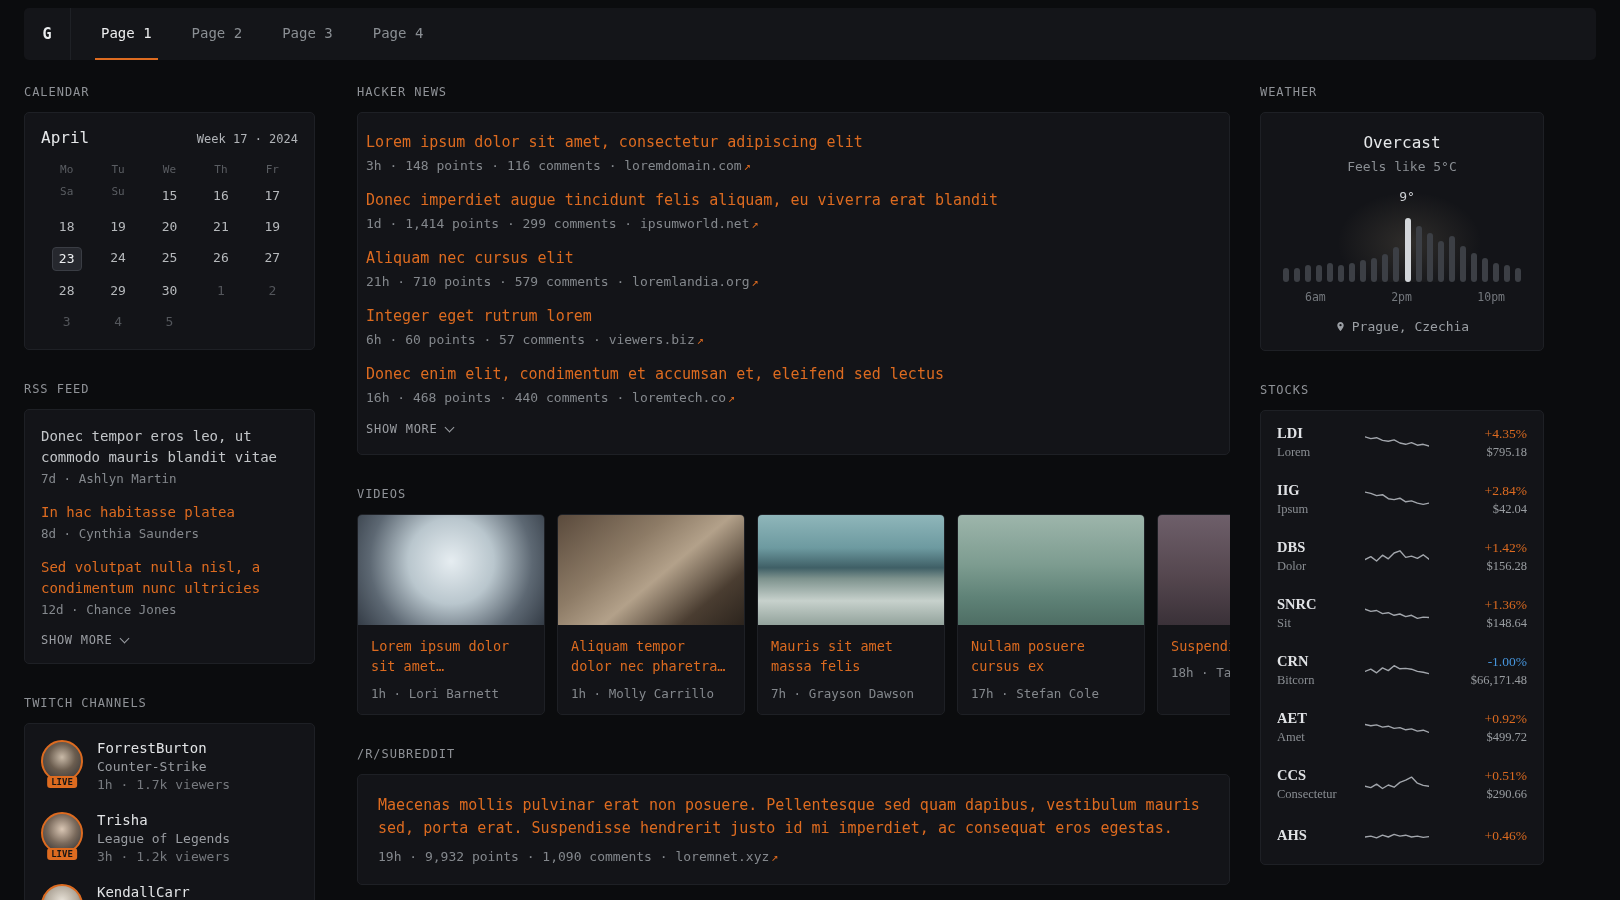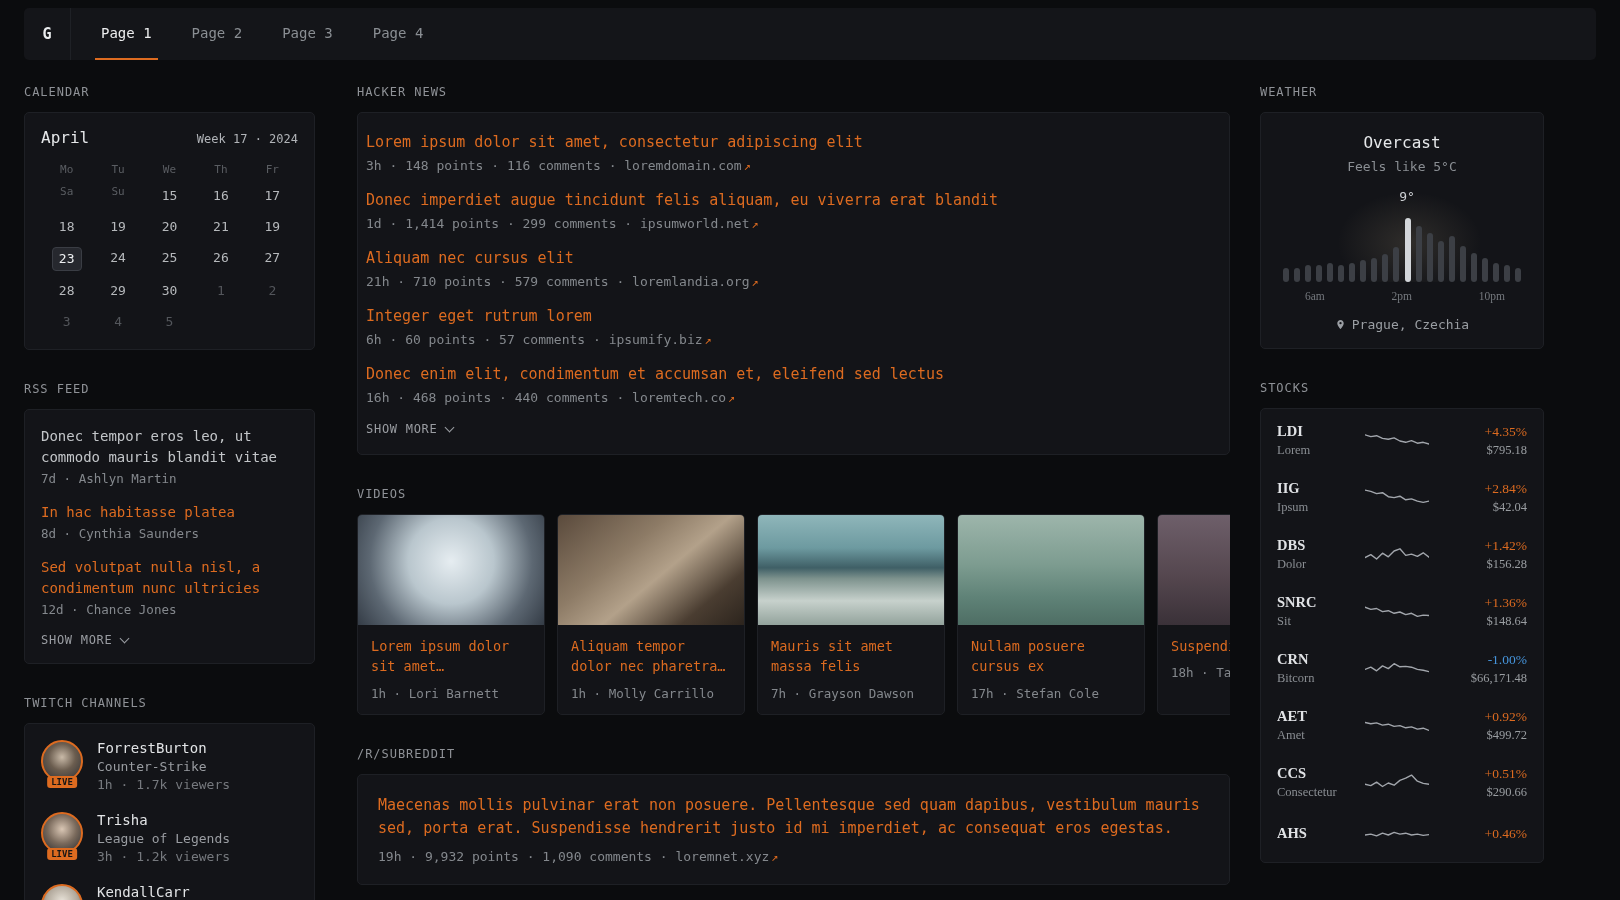--- a/index.html
+++ b/index.html
@@ -90,21 +90,21 @@
   .w-chart{position:relative;height:94px;margin-top:14px;}
   .w-glow{position:absolute;inset:0;
           background:radial-gradient(ellipse 100px 70px at 53% 58%,rgba(236,212,166,.13),rgba(0,0,0,0) 72%);}
   .w-bars{position:absolute;left:6px;right:6px;bottom:0;height:64px;
           display:flex;align-items:flex-end;justify-content:space-between;}
   .w-bar{width:6px;border-radius:3px;background:#3c3f45;}
   .w-bar.hot{background:#d3d6da;}
   .w-peak{position:absolute;top:1px;left:52%;transform:translateX(-50%);
           font-size:13px;color:#cdd0d4;}
   .w-times{display:flex;justify-content:space-between;padding:8px 22px 0 28px;
-           font-size:11.5px;color:#74787d;font-family:Liberation Serif, serif;}
+           font-size:11.5px;color:#74787d;}
   .w-loc{display:flex;align-items:center;justify-content:center;gap:6px;
          margin-top:15px;font-size:13px;color:#9a9ea3;}
 
   
   .stocks-card{padding:3px 0;}
   .stock-row{display:flex;align-items:center;padding:11px 16px;font-family:Liberation Serif, serif;}
   .s-left{width:86px;flex:0 0 auto;}
   .s-sym{font-size:14.5px;font-weight:bold;color:#e0e2e5;}
   .s-name{font-size:12.5px;color:#8a8e93;margin-top:3px;}
   .s-spark{flex:1;display:flex;justify-content:center;align-items:center;}
@@ -248,21 +248,21 @@
           <div class="meta"><span>1d · 1,414 points · 299 comments · </span><a><span>ipsumworld.net</span><span class="arrow">↗</span></a></div>
         </article>
 
         <article class="hn-item">
           <a class="hn-title">Aliquam nec cursus elit</a>
           <div class="meta"><span>21h · 710 points · 579 comments · </span><a><span>loremlandia.org</span><span class="arrow">↗</span></a></div>
         </article>
 
         <article class="hn-item">
           <a class="hn-title">Integer eget rutrum lorem</a>
-          <div class="meta"><span>6h · 60 points · 57 comments · </span><a><span>ipsumify.biz</span><span class="arrow">↗</span></a></div>
+          <div class="meta"><span>6h · 60 points · 57 comments · </span><a><span>viewers.biz</span><span class="arrow">↗</span></a></div>
         </article>
 
         <article class="hn-item">
           <a class="hn-title">Donec enim elit, condimentum et accumsan et, eleifend sed lectus</a>
           <div class="meta"><span>16h · 468 points · 440 comments · </span><a><span>loremtech.co</span><span class="arrow">↗</span></a></div>
         </article>
 
         <div class="showmore">
           <span>SHOW MORE</span>
           <span class="chev"></span>

